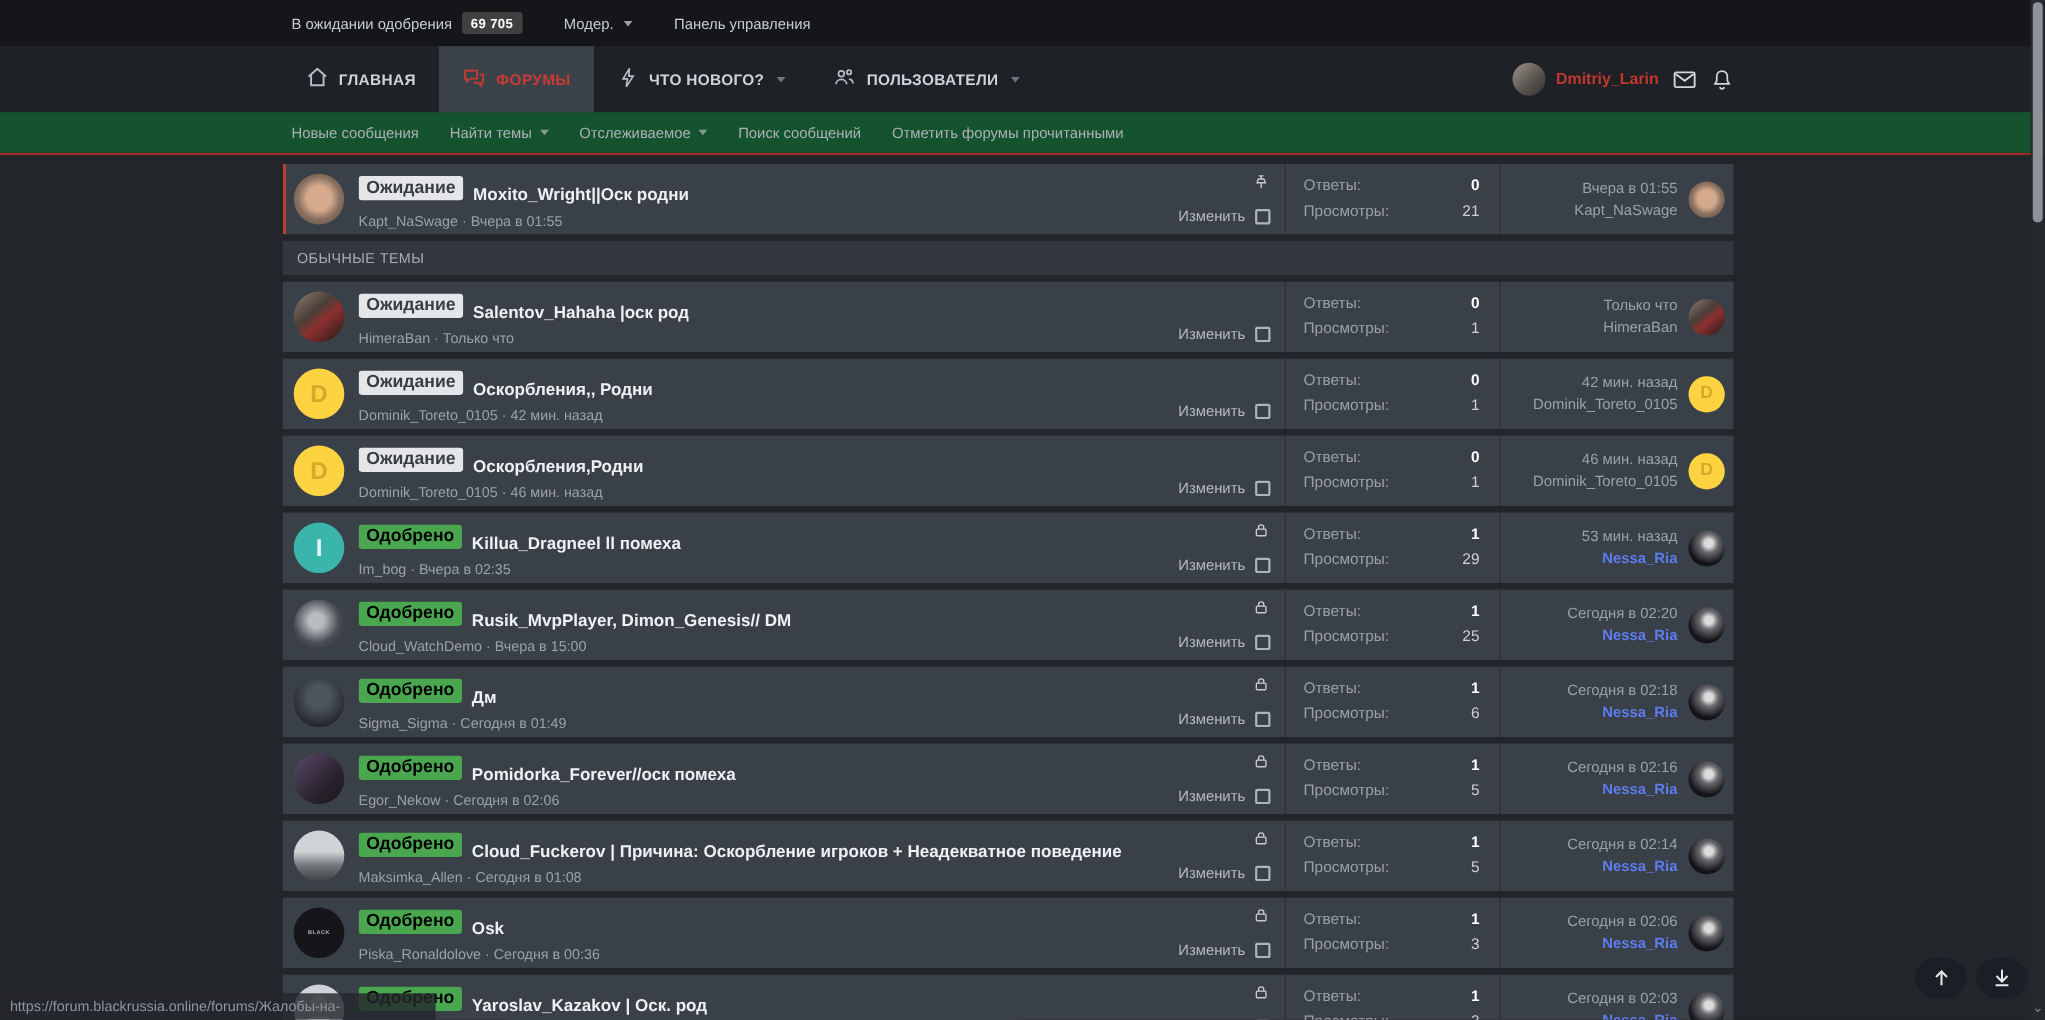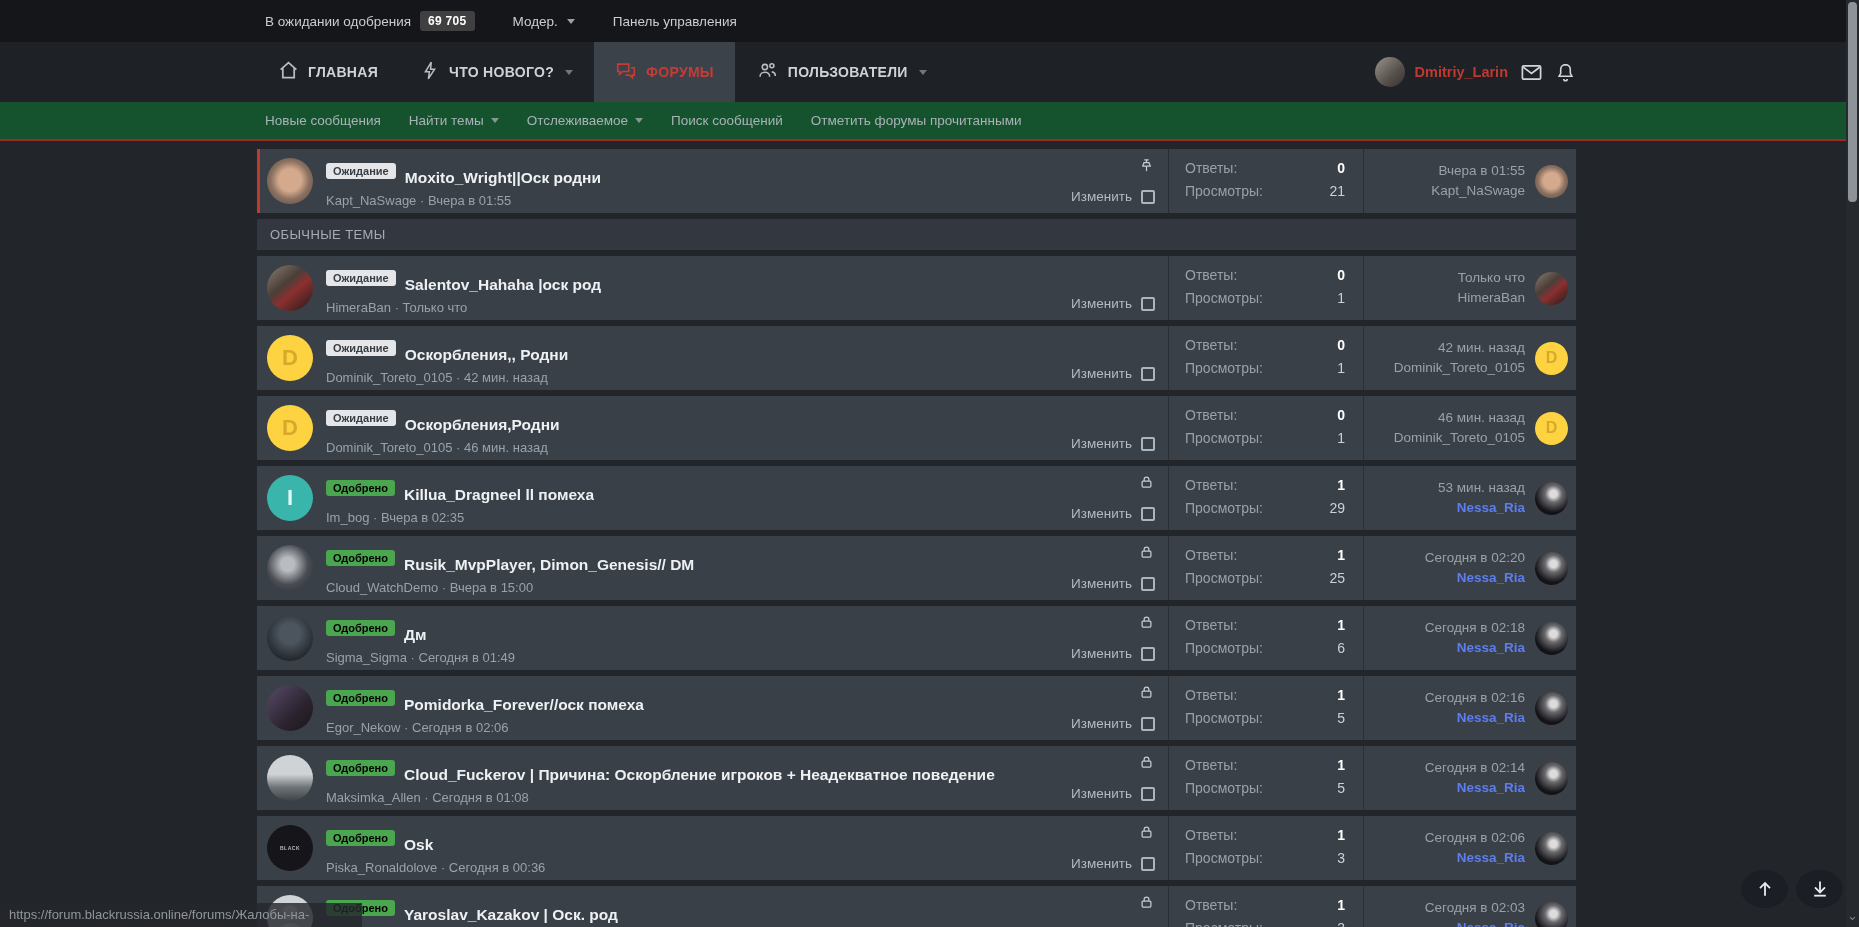--- a/index.html
+++ b/index.html
@@ -34,21 +34,21 @@
   .list { position:absolute; left:257px; top:149px; width:1319px; }
   .row { height:64px; background:#3a4047; display:flex; margin-bottom:6px; position:relative; }
   .row.sticky { box-shadow:inset 3px 0 0 #c0392f; }
   .section-head { height:31px; background:#333840; display:flex; align-items:center; padding-left:13px; font-size:13px; color:#a6acb3; letter-spacing:.4px; margin-bottom:6px; }
 
   .cell-main { width:911px; display:flex; align-items:center; padding-left:10px; position:relative; }
   .avatar { width:46px; height:46px; border-radius:50%; flex:none; display:flex; align-items:center; justify-content:center; font-weight:bold; font-size:22px; cursor:pointer; position:relative; overflow:hidden; }
   .avatar.sm { width:33px; height:33px; font-size:16px; }
   .t-info { margin-left:13px; overflow:hidden; }
   .line1 { display:flex; align-items:center; gap:9px; }
-  .status-badge { font-size:11px; font-weight:bold; padding:2px 7px; border-radius:3px; white-space:nowrap; }
+  .status-badge { font-size:16px; font-weight:bold; padding:2px 7px; border-radius:3px; white-space:nowrap; }
   .status-badge.pending { background:#e4e6e9; color:#383d43; }
   .status-badge.approved { background:#4aa64f; color:#000000; }
   .t-title { font-size:15.5px; font-weight:bold; color:#eef1f4; cursor:pointer; white-space:nowrap;margin-top:15px; }
   .line2 { margin-top:6px; font-size:13px; color:#9aa1a8; }
   .line2 .author { cursor:pointer; }
   .top-icon { position:absolute; right:14px; top:8px; display:flex; }
   .top-icon svg { stroke:#c6cbd1; }
   .edit-line { position:absolute; right:13px; bottom:9px; display:flex; align-items:center; gap:9px; font-size:13.5px; color:#b4bac1; }
   .edit-link { cursor:pointer; }
   .checkbox { width:14px; height:14px; border:2px solid #aeb4bb; border-radius:2px; cursor:pointer; }
@@ -73,21 +73,21 @@
   .av-sigma { background:radial-gradient(circle at 50% 40%, #4c545e 0 28%, #23272d 75%); }
   .av-egor { background:linear-gradient(135deg,#5a4a6a,#2c2530 60%,#191519); }
   .av-maksimka { background:linear-gradient(180deg,#cfd3d6 0 42%,#6f7478 70%,#3f4347); }
   .av-piska { background:#16161a; color:#b9b9b9; font-size:5px; letter-spacing:.5px; }
   .av-nessa { background:radial-gradient(circle at 56% 36%, #dcdcdc 0 13%, #6a6a6e 30%, #141418 66%); }
   .av-defperson { background:#cfd4d9; }
   .av-dmitriy { background:linear-gradient(135deg,#9a948c,#55504a 60%,#353230); }
   .def-person { display:none; position:absolute; inset:0; }
 
   
-  .statusbar { position:absolute; left:0; bottom:0; height:24px; width:362px; background:rgba(36,39,44,.82); color:#8f969d; font-size:13px; line-height:24px; padding-left:9px; white-space:nowrap; overflow:hidden; z-index:6; }
+  .statusbar { position:absolute; left:0; bottom:0; height:24px; width:396px; background:rgba(36,39,44,.82); color:#8f969d; font-size:13px; line-height:24px; padding-left:9px; white-space:nowrap; overflow:hidden; z-index:6; }
 
   
   .fab { position:absolute; width:47px; height:38px; border-radius:50%; background:#1b1e24; display:flex; align-items:center; justify-content:center; cursor:pointer; z-index:7; }
   .fab svg { stroke:#e8eaec; }
   .fab-up { right:71px; bottom:19px; }
   .fab-down { right:16px; bottom:19px; }
 
   
   .sb-track { position:absolute; right:0; top:0; width:13px; height:927px; background:#26292e; z-index:8; }
   .sb-thumb { position:absolute; right:2px; top:2px; width:9px; height:200px; background:#8e939a; border-radius:4px; cursor:pointer; }
@@ -111,33 +111,33 @@
 </div>
 
 <div class="navbar">
   <div class="nav-item">
     <span><svg width="21" height="21" viewBox="0 0 24 24" fill="none" stroke-width="2">
           <path d="M3 11 L12 3 L21 11"></path>
           <path d="M5.5 9.5 V20 H18.5 V9.5"></path>
         </svg></span>
     <span>ГЛАВНАЯ</span>
   </div>
+  <div class="nav-item active">
+    <span><svg width="22" height="22" viewBox="0 0 24 24" fill="none" stroke-width="1.8">
+          <path d="M3 4.5h12v8H8.5l-3.5 3v-3H3z"></path>
+          <path d="M17.5 8.5H21v8h-2v3l-3-3h-4.5"></path>
+        </svg></span>
+    <span>ФОРУМЫ</span>
+  </div>
   <div class="nav-item">
     <span><svg width="20" height="21" viewBox="0 0 24 24" fill="none" stroke-width="1.8">
           <path d="M13.5 2 L6.5 13.5 h4.8 L10 22 l7.5-11.5 h-4.8z"></path>
         </svg></span>
     <span>ЧТО НОВОГО?</span>
     <span class="caret"></span>
-  </div>
-  <div class="nav-item active">
-    <span><svg width="22" height="22" viewBox="0 0 24 24" fill="none" stroke-width="1.8">
-          <path d="M3 4.5h12v8H8.5l-3.5 3v-3H3z"></path>
-          <path d="M17.5 8.5H21v8h-2v3l-3-3h-4.5"></path>
-        </svg></span>
-    <span>ФОРУМЫ</span>
   </div>
   <div class="nav-item">
     <span><svg width="23" height="21" viewBox="0 0 24 24" fill="none" stroke-width="1.8">
           <circle cx="9" cy="8" r="3"></circle>
           <path d="M3.5 19c0-3 2.5-5 5.5-5s5.5 2 5.5 5"></path>
           <circle cx="17" cy="6.5" r="2.3"></circle>
           <path d="M16.8 13.6c2.6.3 4.2 2.1 4.2 4.6"></path>
         </svg></span>
     <span>ПОЛЬЗОВАТЕЛИ</span>
     <span class="caret"></span>

